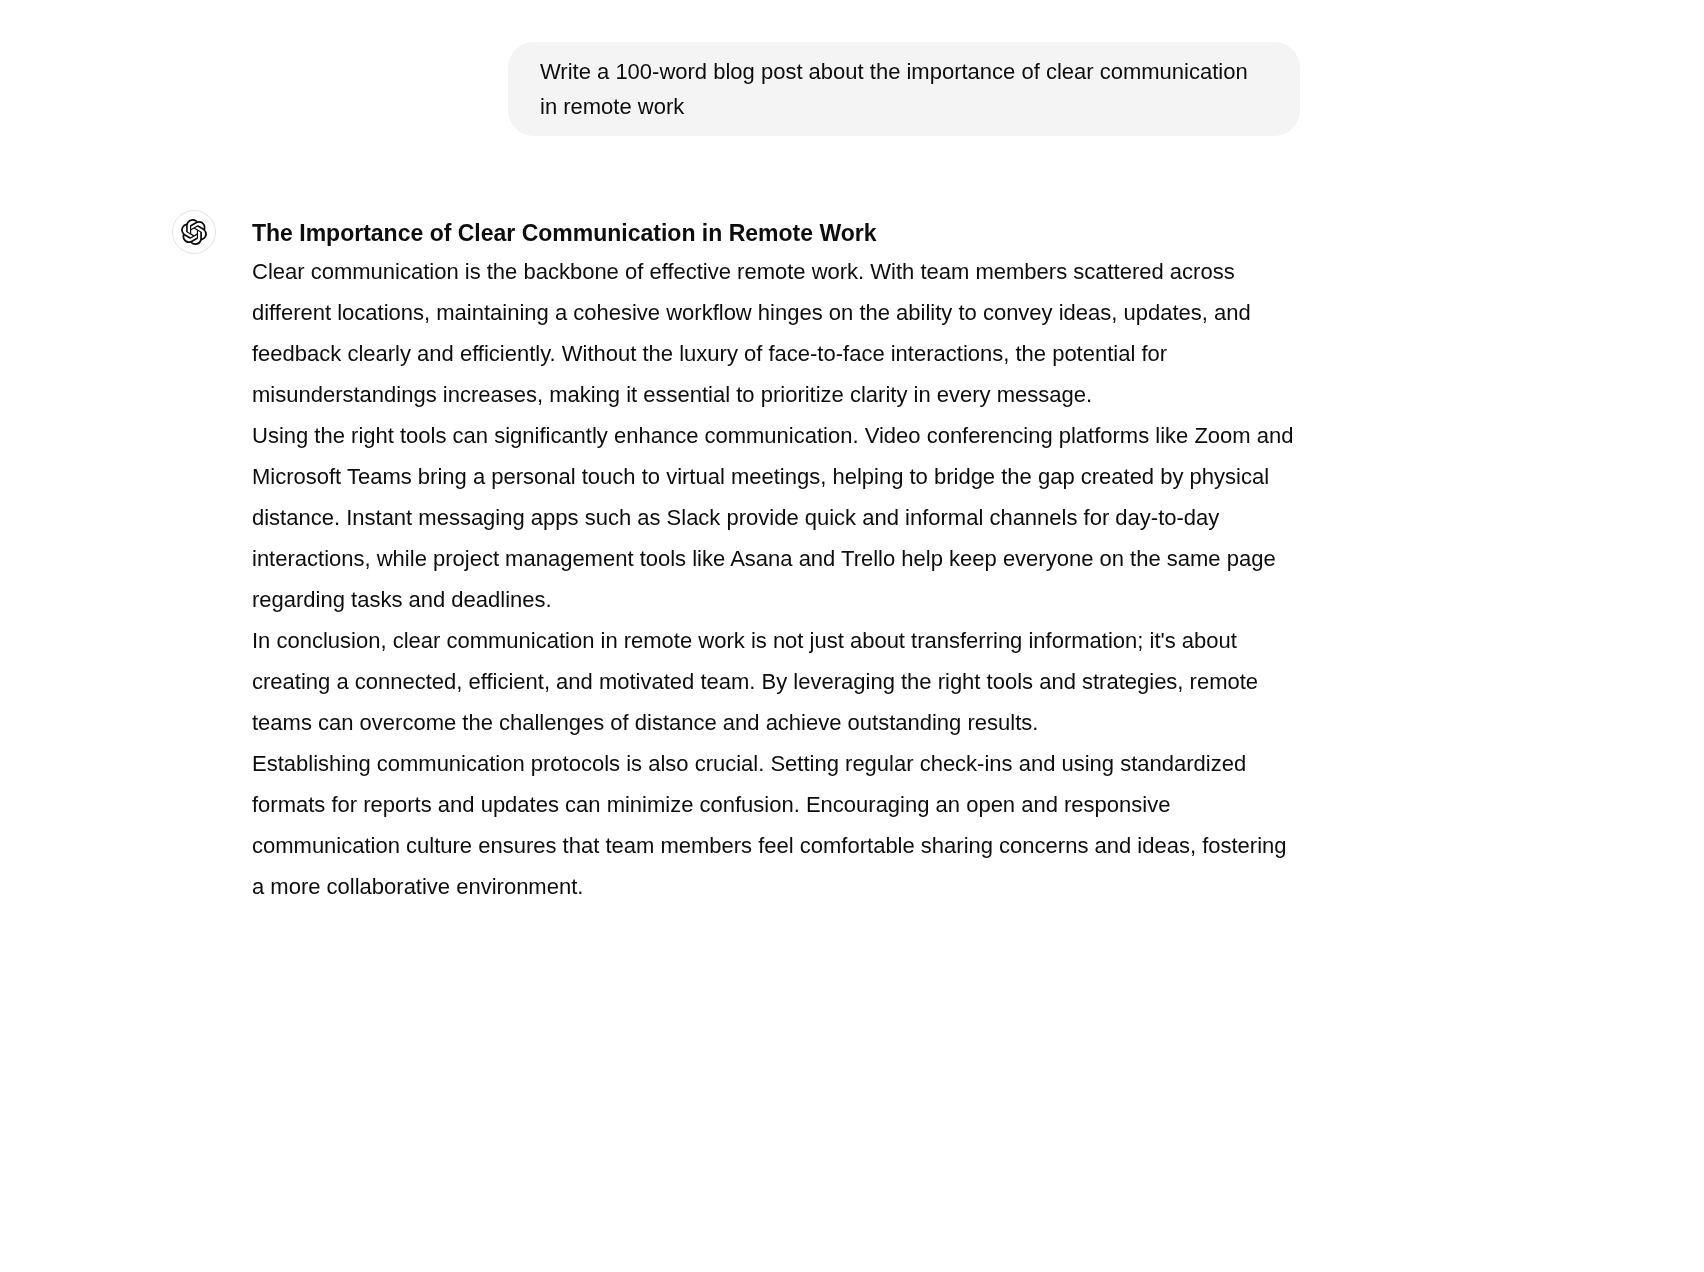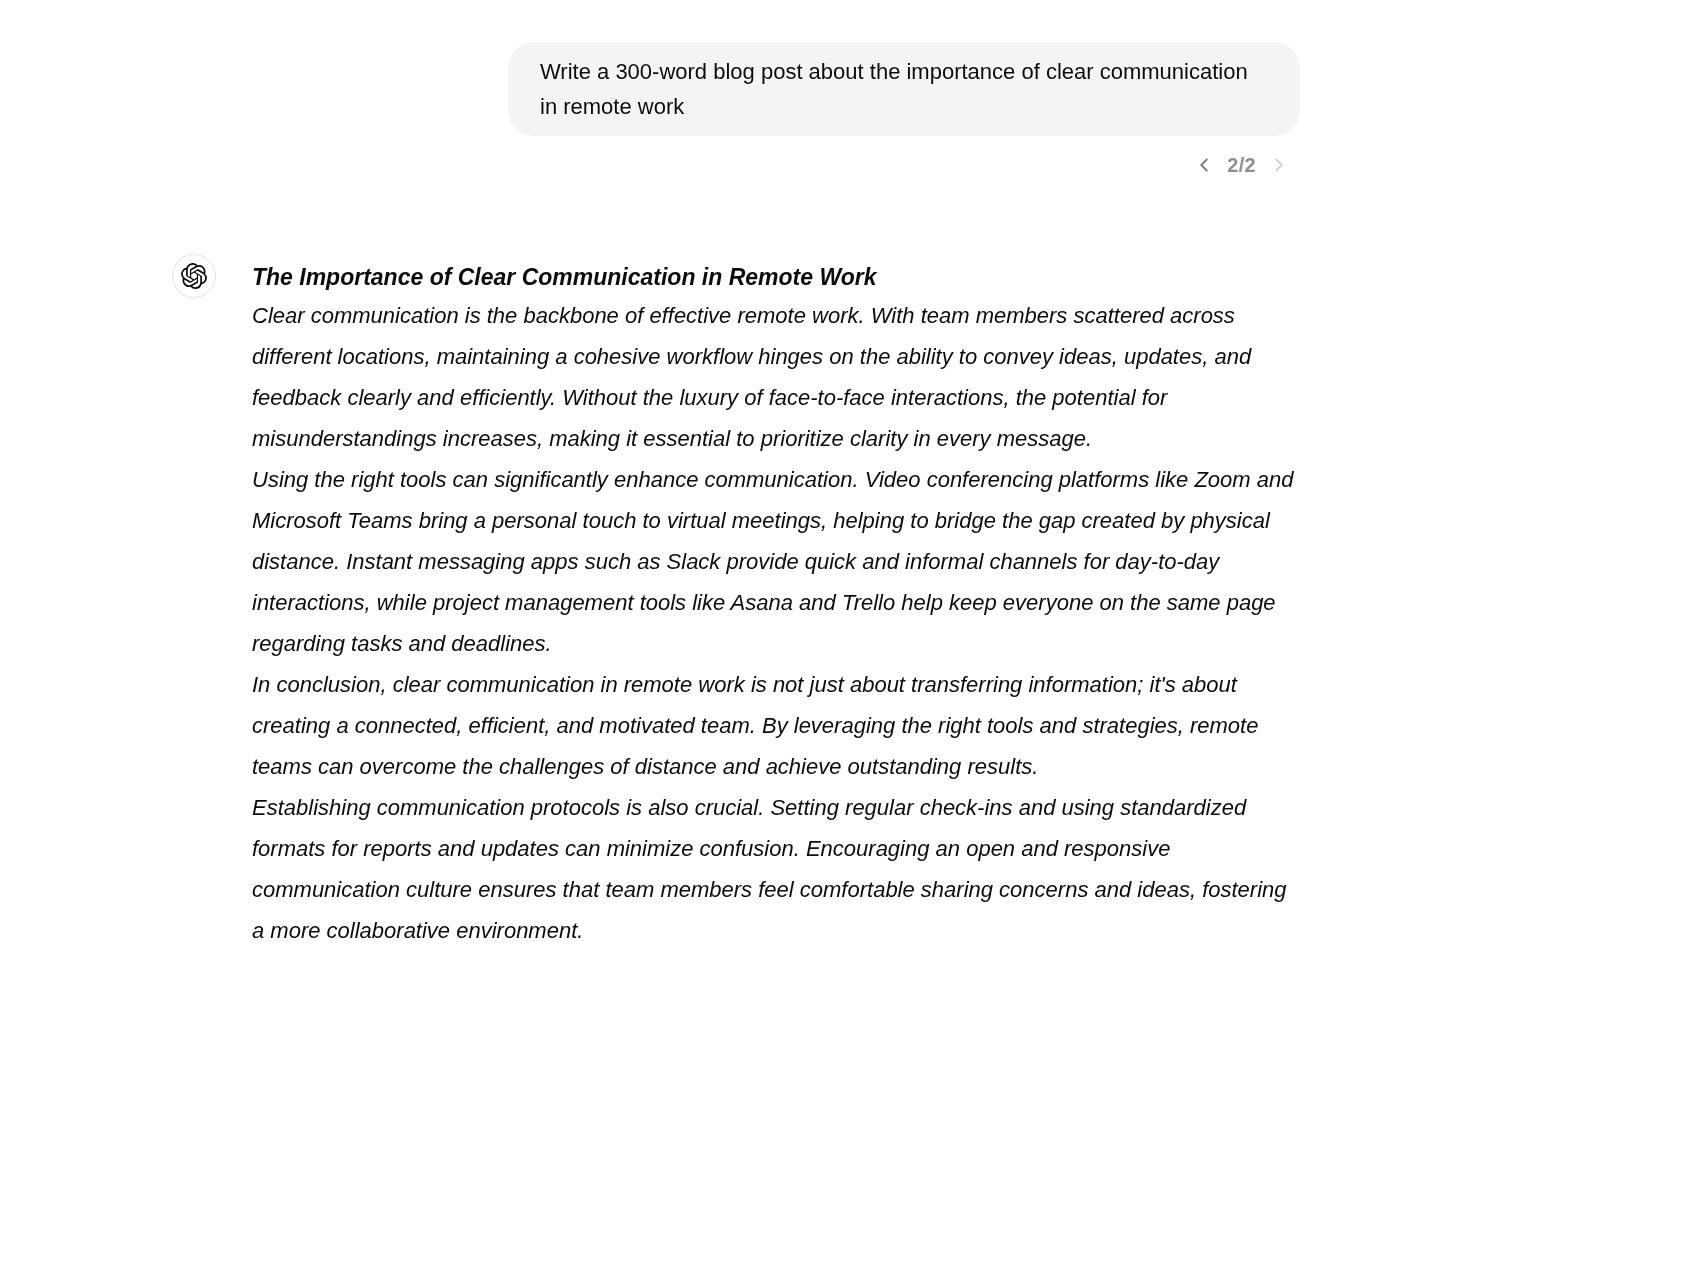--- a/index.html
+++ b/index.html
@@ -57,21 +57,20 @@
   .page-label {
     font-size: 20px;
     font-weight: 600;
     color: #8f8f8f;
     letter-spacing: 0.3px;
   }
   .assistant-row {
     display: flex;
     align-items: flex-start;
     margin-top: 74px;
-    font-style: italic;
   }
   .avatar {
     width: 44px;
     height: 44px;
     min-width: 44px;
     border: 1px solid #e3e3e3;
     border-radius: 50%;
     background: #ffffff;
     display: flex;
     align-items: center;
@@ -98,37 +97,24 @@
   .assistant-content p {
   }
 </style>
 </head>
 <body>
 
 <div class="conversation">
 
   <div class="user-row">
     <div class="user-bubble">
-      <span>Write a 300-word blog post about the importance of clear communication in remote work</span>
+      <span>Write a 100-word blog post about the importance of clear communication in remote work</span>
     </div>
   </div>
 
-  <div class="pagination">
-    <button class="page-btn">
-      <svg viewBox="0 0 24 24" width="22" height="22" aria-hidden="true">
-        <path d="M15 6l-6 6 6 6" fill="none" stroke="currentColor" stroke-width="2" stroke-linecap="round" stroke-linejoin="round"></path>
-      </svg>
-    </button>
-    <span class="page-label">2/2</span>
-    <button class="page-btn disabled">
-      <svg viewBox="0 0 24 24" width="22" height="22" aria-hidden="true">
-        <path d="M9 6l6 6-6 6" fill="none" stroke="currentColor" stroke-width="2" stroke-linecap="round" stroke-linejoin="round"></path>
-      </svg>
-    </button>
-  </div>
 
   <div class="assistant-row">
     <div class="avatar">
       <svg viewBox="0 0 24 24" aria-hidden="true">
         <path fill="currentColor" d="M22.2819 9.8211a5.9847 5.9847 0 0 0-.5157-4.9108 6.0462 6.0462 0 0 0-6.5098-2.9A6.0651 6.0651 0 0 0 4.9807 4.1818a5.9847 5.9847 0 0 0-3.9977 2.9 6.0462 6.0462 0 0 0 .7427 7.0966 5.98 5.98 0 0 0 .511 4.9107 6.051 6.051 0 0 0 6.5146 2.9001A5.9847 5.9847 0 0 0 13.2599 24a6.0557 6.0557 0 0 0 5.7718-4.2058 5.9894 5.9894 0 0 0 3.9977-2.9001 6.0557 6.0557 0 0 0-.7475-7.073zM13.2599 22.4298a4.4755 4.4755 0 0 1-2.8764-1.0408l.1419-.0804 4.7783-2.7582a.7948.7948 0 0 0 .3927-.6813v-6.7369l2.02 1.1686a.071.071 0 0 1 .038.052v5.5826a4.504 4.504 0 0 1-4.4945 4.4944zm-9.6607-4.1254a4.4708 4.4708 0 0 1-.5346-3.0137l.142.0852 4.783 2.7582a.7712.7712 0 0 0 .7806 0l5.8428-3.3685v2.3324a.0804.0804 0 0 1-.0332.0615L9.74 19.9502a4.4992 4.4992 0 0 1-6.1408-1.6458zM2.3408 7.8956a4.485 4.485 0 0 1 2.3655-1.9728V11.6a.7664.7664 0 0 0 .3879.6765l5.8144 3.3543-2.0201 1.1685a.0757.0757 0 0 1-.071 0l-4.8303-2.7865A4.504 4.504 0 0 1 2.3408 7.8956zm16.5963 3.8558L13.1038 8.364 15.1192 7.2a.0757.0757 0 0 1 .071 0l4.8303 2.7913a4.4944 4.4944 0 0 1-.6765 8.1042v-5.6772a.79.79 0 0 0-.407-.667zm2.0107-3.0231l-.142-.0852-4.7735-2.7818a.7759.7759 0 0 0-.7854 0L9.409 9.2297V6.8974a.0662.0662 0 0 1 .0284-.0615l4.8303-2.7866a4.4992 4.4992 0 0 1 6.6802 4.66zM8.3065 12.863l-2.02-1.1638a.0804.0804 0 0 1-.038-.0567V6.0742a4.4992 4.4992 0 0 1 7.3757-3.4537l-.142.0805L8.704 5.459a.7948.7948 0 0 0-.3927.6813zm1.0976-2.3654l2.602-1.4998 2.6069 1.4998v2.9994l-2.5974 1.4997-2.6067-1.4997z"></path>
       </svg>
     </div>
     <div class="assistant-content">
       <div class="response-heading">The Importance of Clear Communication in Remote Work</div>
       <p>Clear communication is the backbone of effective remote work. With team members scattered across different locations, maintaining a cohesive workflow hinges on the ability to convey ideas, updates, and feedback clearly and efficiently. Without the luxury of face-to-face interactions, the potential for misunderstandings increases, making it essential to prioritize clarity in every message.</p>

